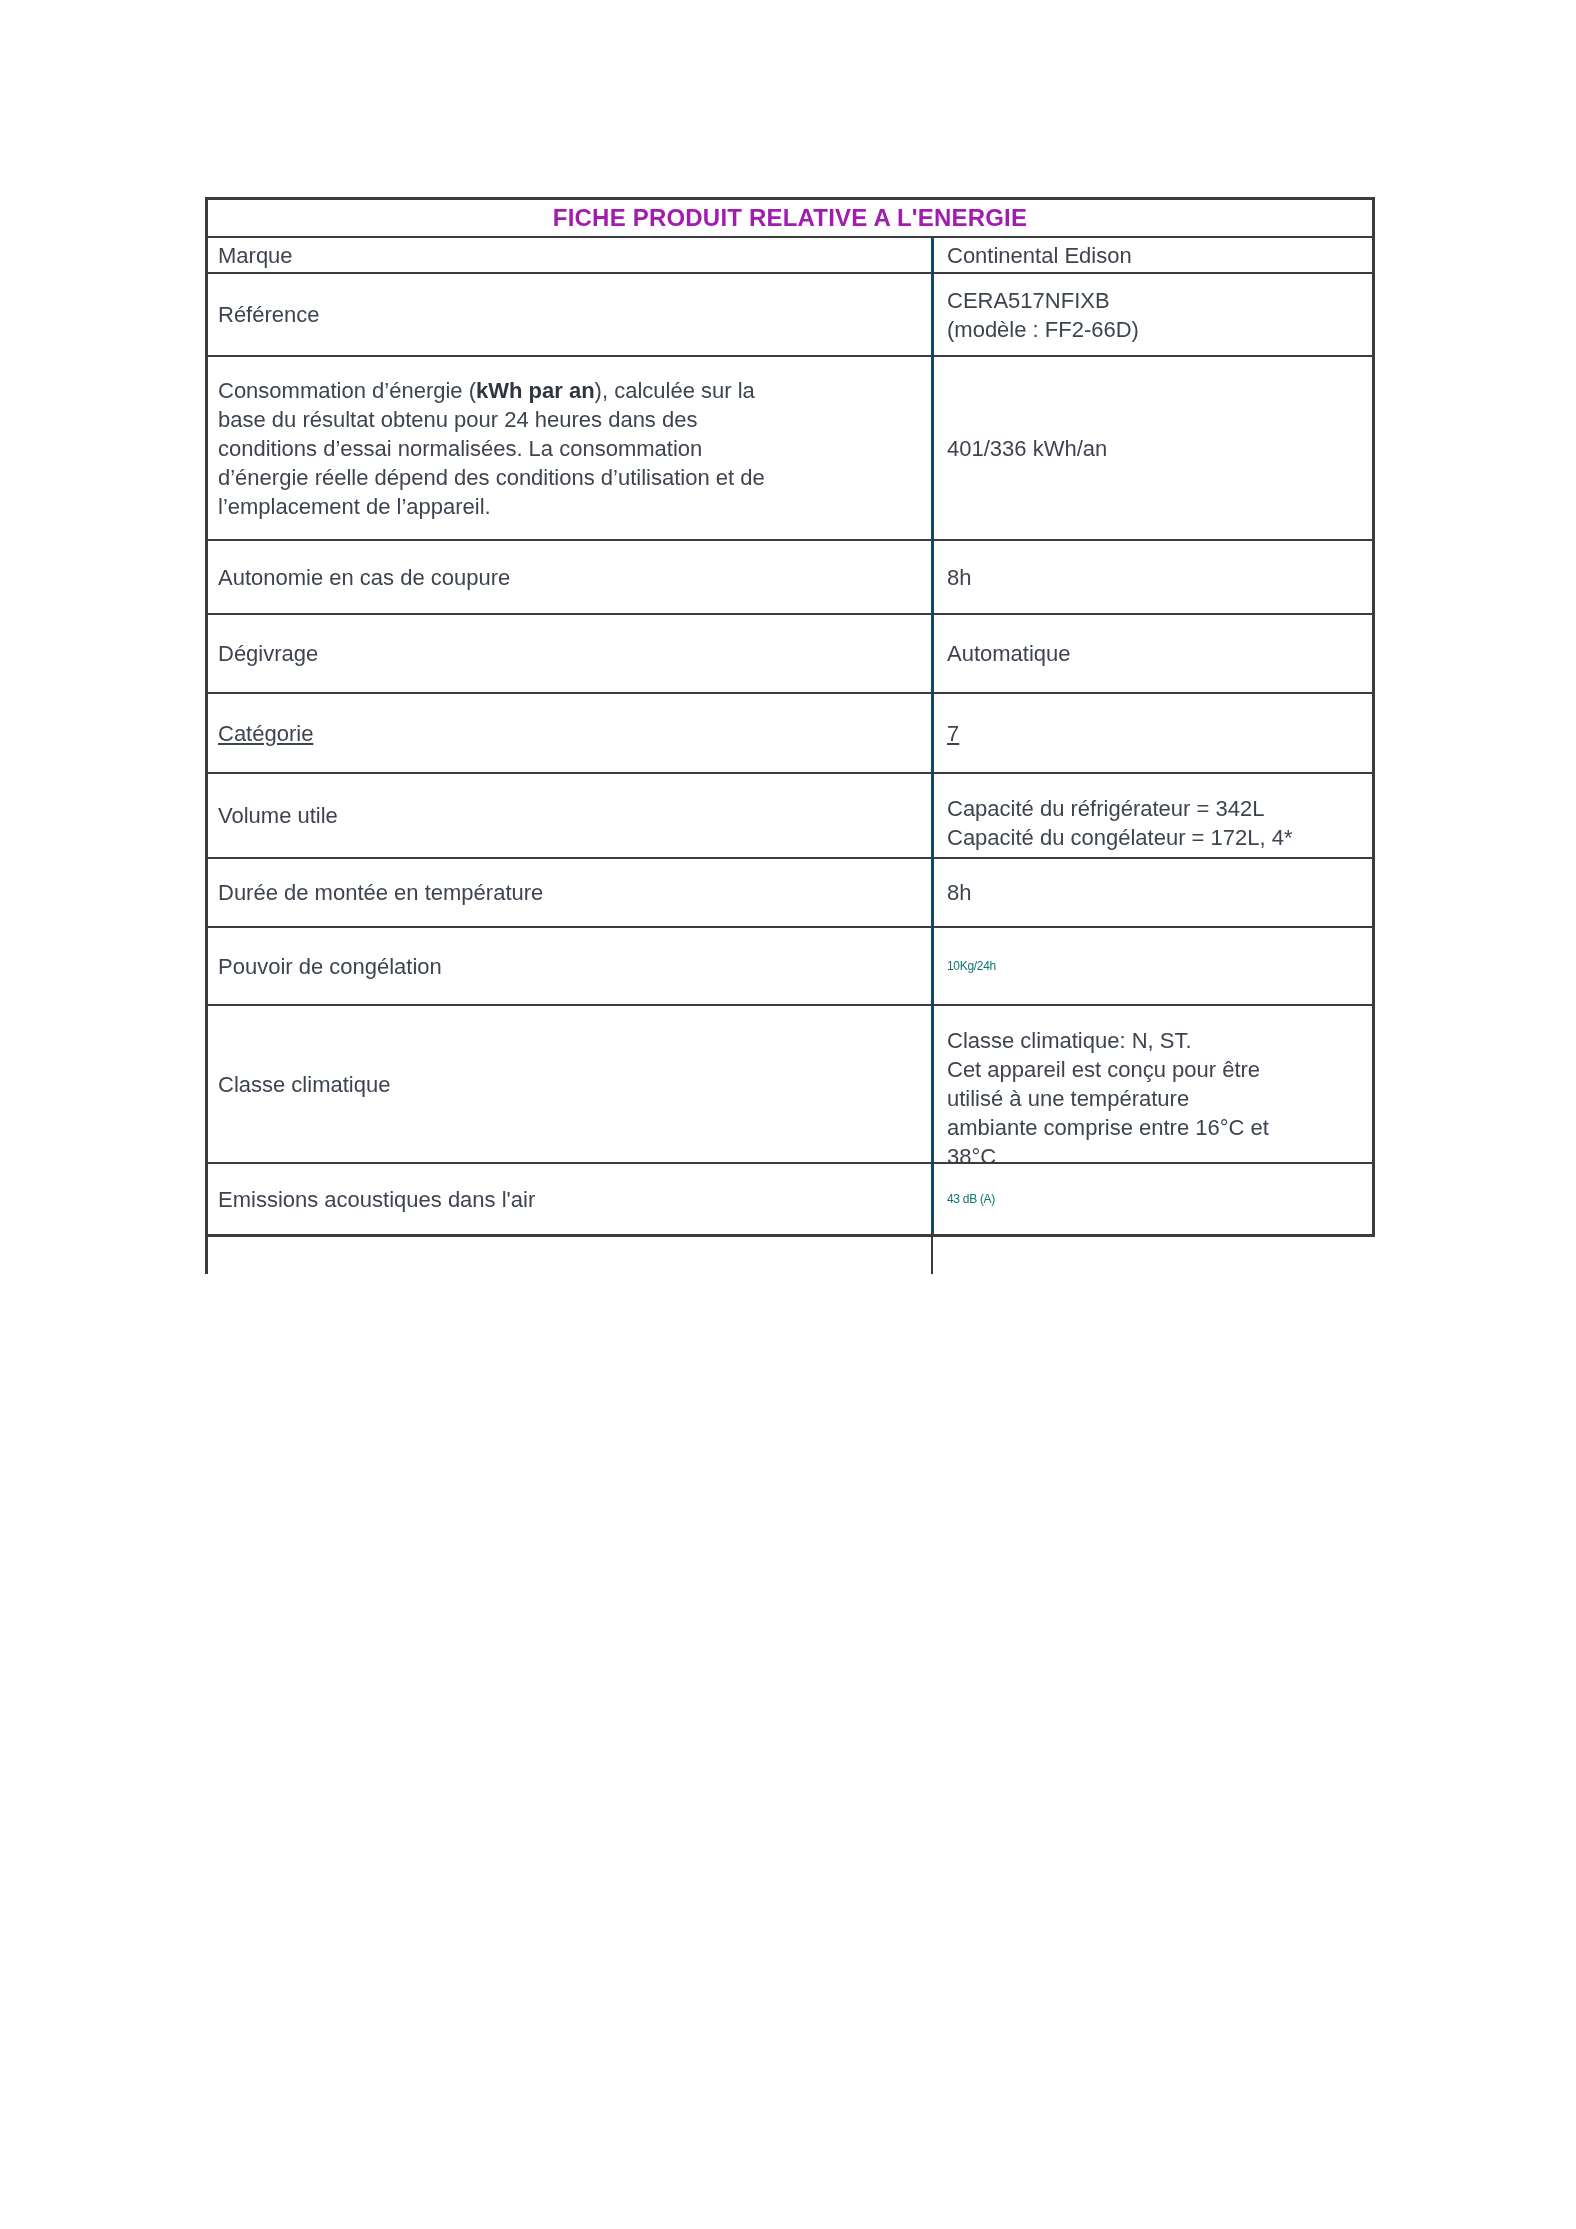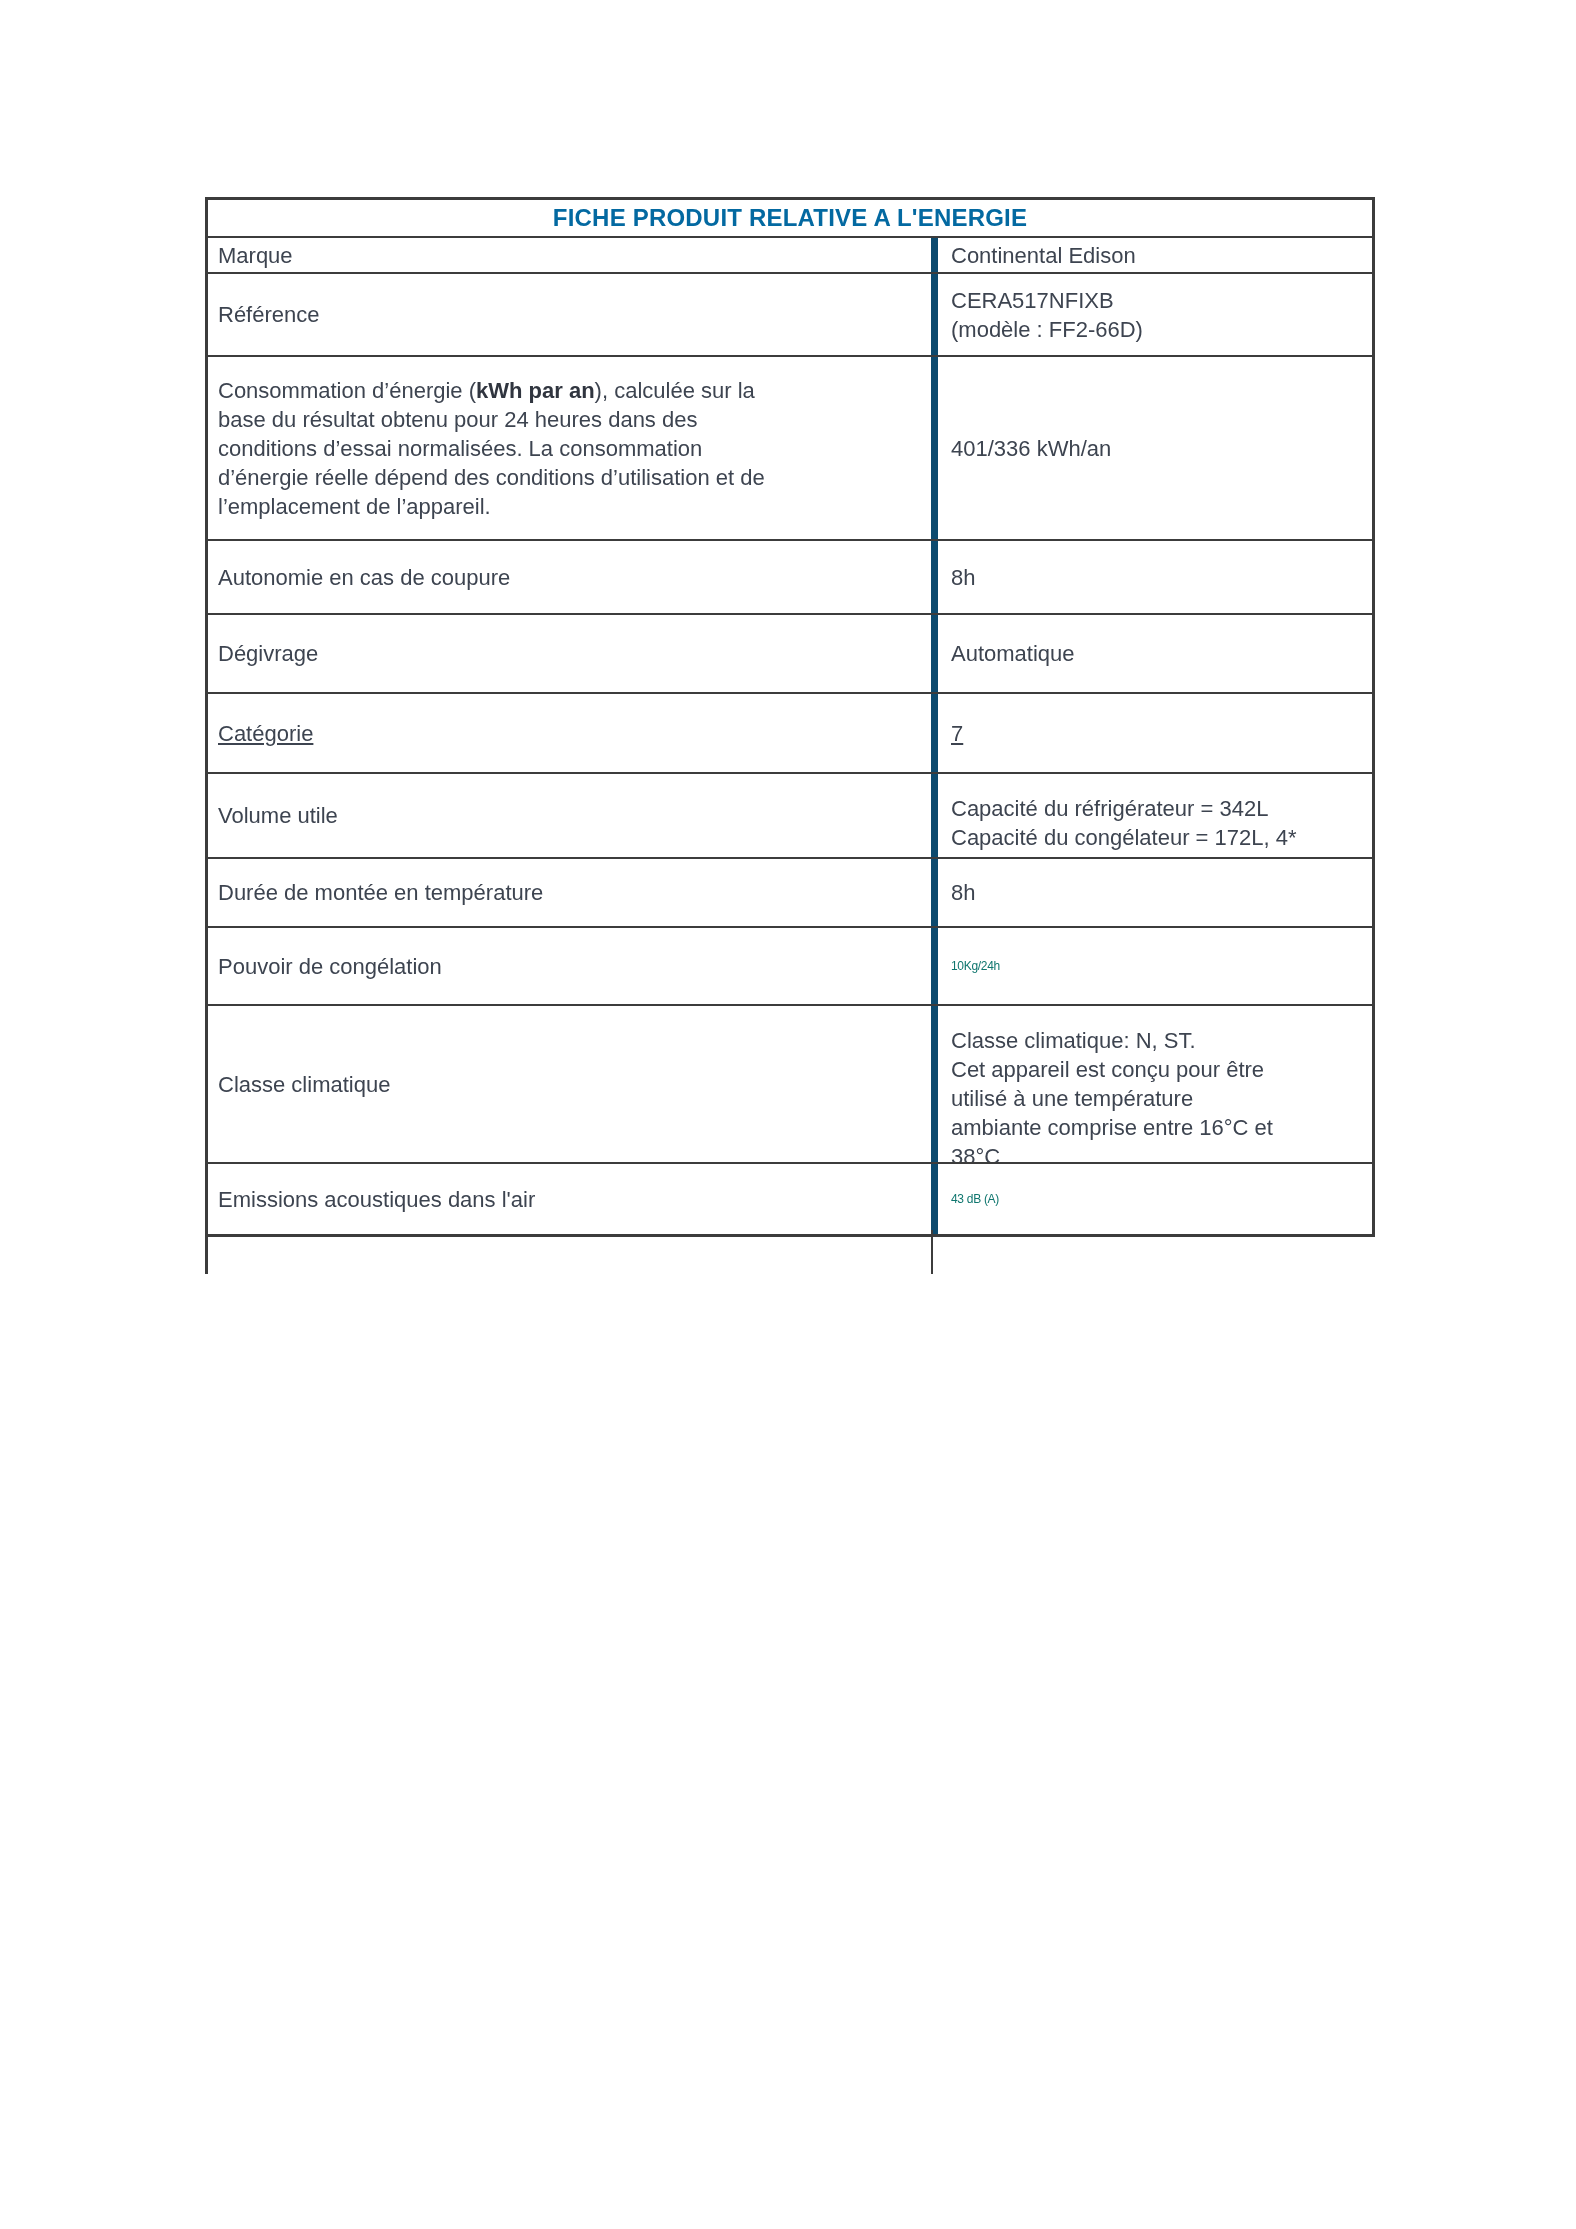--- a/index.html
+++ b/index.html
@@ -32,34 +32,34 @@
     justify-content: center;
     border-top: none;
   }
   .cell {
     display: flex;
     align-items: center;
     padding: 2px 10px;
     box-sizing: border-box;
     overflow: hidden;
   }
-  .cell.val-cell { border-left: 7px solid #0c4a6e; padding-left: 13px; }
+  .cell.val-cell { border-left: 3px solid #0c4a6e; padding-left: 13px; }
   .cell.top-align { align-items: flex-start; padding-top: 20px; }
   .txt {
     font-size: 22px;
     line-height: 29px;
     white-space: pre-line;
     color: #3d4450;
   }
   .txt b { font-weight: bold; color: #30353f; }
   .txt.small { font-size: 12px; line-height: 27px; letter-spacing: -0.3px; color: #0f766e; }
   .doc-title {
     font-size: 24px;
     font-weight: bold;
-    color: #0369a1;
+    color: #a21caf;
     letter-spacing: 0.2px;
   }
   
   .h-title { height: 36px; }
   .h-marque { height: 36px; }
   .h-reference { height: 83px; }
   .h-classe-eff { height: 32px; }
   .h-consommation { height: 184px; }
   .h-autonomie { height: 74px; }
   .h-degivrage { height: 79px; }

